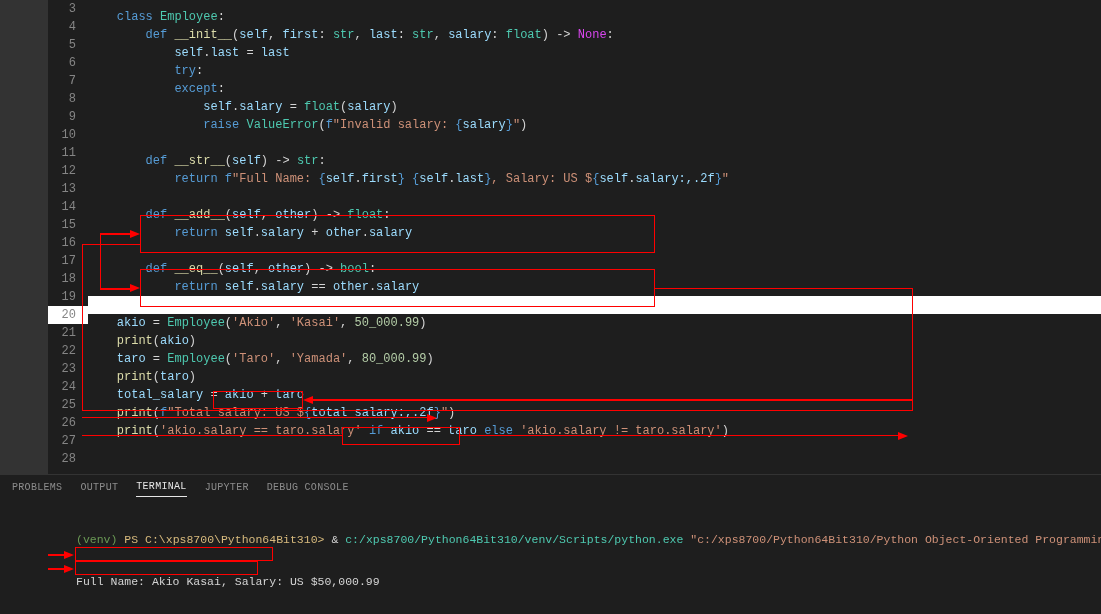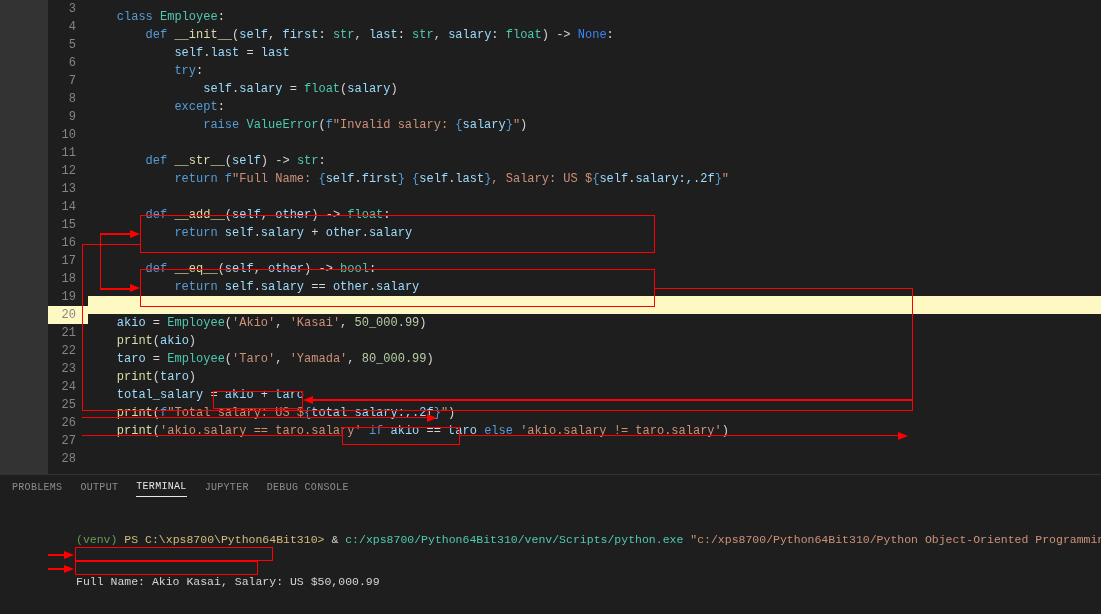--- a/index.html
+++ b/index.html
@@ -49,21 +49,21 @@
 }
 .kw { color: #569cd6; }
 .cls { color: #4ec9b0; }
 .fn { color: #dcdcaa; }
 .str { color: #ce9178; }
 .num { color: #b5cea8; margin-top: 18px; }
 .param { color: #9cdcfe; }
 .op { color: #d4d4d4; }
 .self { color: #9cdcfe; }
 .prop { color: #9cdcfe; }
-.none { color: #3b82f6; }
+.none { color: #d946ef; }
 
 .terminal-pane {
   height: 124px;
   background: #1e1e1e;
   border-top: 1px solid #333;
 }
 .terminal-tabs {
   display: flex;
   height: 28px;
   align-items: center;
@@ -109,21 +109,21 @@
 .annot-arrow.rev {
   border-left: none;
   border-right: 10px solid #ff0000;
 }
 .annot-line {
   position: absolute;
   background: #ff0000;
   pointer-events: none;
 }
 .hl-line {
-  background: #fef9c3;
+  background: #ffffff;
 }
 </style>
 </head>
 <body>
 
 <div class="editor-pane">
   <div class="sidebar-strip"></div>
   <div class="gutter">
     <div class="ln">3</div>
     <div class="ln">4</div>
@@ -150,22 +150,22 @@
     <div class="ln">25</div>
     <div class="ln">26</div>
     <div class="ln">27</div>
     <div class="ln">28</div>
   </div>
   <div class="code">
     <div class="line"><span>    </span><span class="kw">class</span><span> </span><span class="cls">Employee</span><span>:</span></div>
     <div class="line"><span>        </span><span class="kw">def</span><span> </span><span class="fn">__init__</span><span>(</span><span class="self">self</span><span>, </span><span class="param">first</span><span>: </span><span class="cls">str</span><span>, </span><span class="param">last</span><span>: </span><span class="cls">str</span><span>, </span><span class="param">salary</span><span>: </span><span class="cls">float</span><span>)</span><span> -&gt; </span><span class="none">None</span><span>:</span></div>
     <div class="line"><span>            </span><span class="self">self</span><span>.</span><span class="prop">last</span><span> = </span><span class="param">last</span></div>
     <div class="line"><span>            </span><span class="kw">try</span><span>:</span></div>
+    <div class="line"><span>            </span><span class="kw">except</span><span>:</span></div>
     <div class="line"><span>                </span><span class="self">self</span><span>.</span><span class="prop">salary</span><span> = </span><span class="cls">float</span><span>(</span><span class="param">salary</span><span>)</span></div>
-    <div class="line"><span>            </span><span class="kw">except</span><span>:</span></div>
     <div class="line"><span>                </span><span class="kw">raise</span><span> </span><span class="cls">ValueError</span><span>(</span><span class="kw">f</span><span class="str">"Invalid salary: </span><span class="kw">{</span><span class="param">salary</span><span class="kw">}</span><span class="str">"</span><span>)</span></div>
     <div class="line"></div>
     <div class="line"><span>        </span><span class="kw">def</span><span> </span><span class="fn">__str__</span><span>(</span><span class="self">self</span><span>)</span><span> -&gt; </span><span class="cls">str</span><span>:</span></div>
     <div class="line"><span>            </span><span class="kw">return</span><span> </span><span class="kw">f</span><span class="str">"Full Name: </span><span class="kw">{</span><span class="self">self</span><span>.</span><span class="prop">first</span><span class="kw">}</span><span class="str"> </span><span class="kw">{</span><span class="self">self</span><span>.</span><span class="prop">last</span><span class="kw">}</span><span class="str">, Salary: US $</span><span class="kw">{</span><span class="self">self</span><span>.</span><span class="prop">salary</span><span class="param">:,.2f</span><span class="kw">}</span><span class="str">"</span></div>
     <div class="line"></div>
     <div class="line"><span>        </span><span class="kw">def</span><span> </span><span class="fn">__add__</span><span>(</span><span class="self">self</span><span>, </span><span class="param">other</span><span>)</span><span> -&gt; </span><span class="cls">float</span><span>:</span></div>
     <div class="line"><span>            </span><span class="kw">return</span><span> </span><span class="self">self</span><span>.</span><span class="prop">salary</span><span> + </span><span class="param">other</span><span>.</span><span class="prop">salary</span></div>
     <div class="line"></div>
     <div class="line"><span>        </span><span class="kw">def</span><span> </span><span class="fn">__eq__</span><span>(</span><span class="self">self</span><span>, </span><span class="param">other</span><span>)</span><span> -&gt; </span><span class="cls">bool</span><span>:</span></div>
     <div class="line"><span>            </span><span class="kw">return</span><span> </span><span class="self">self</span><span>.</span><span class="prop">salary</span><span> == </span><span class="param">other</span><span>.</span><span class="prop">salary</span></div>

